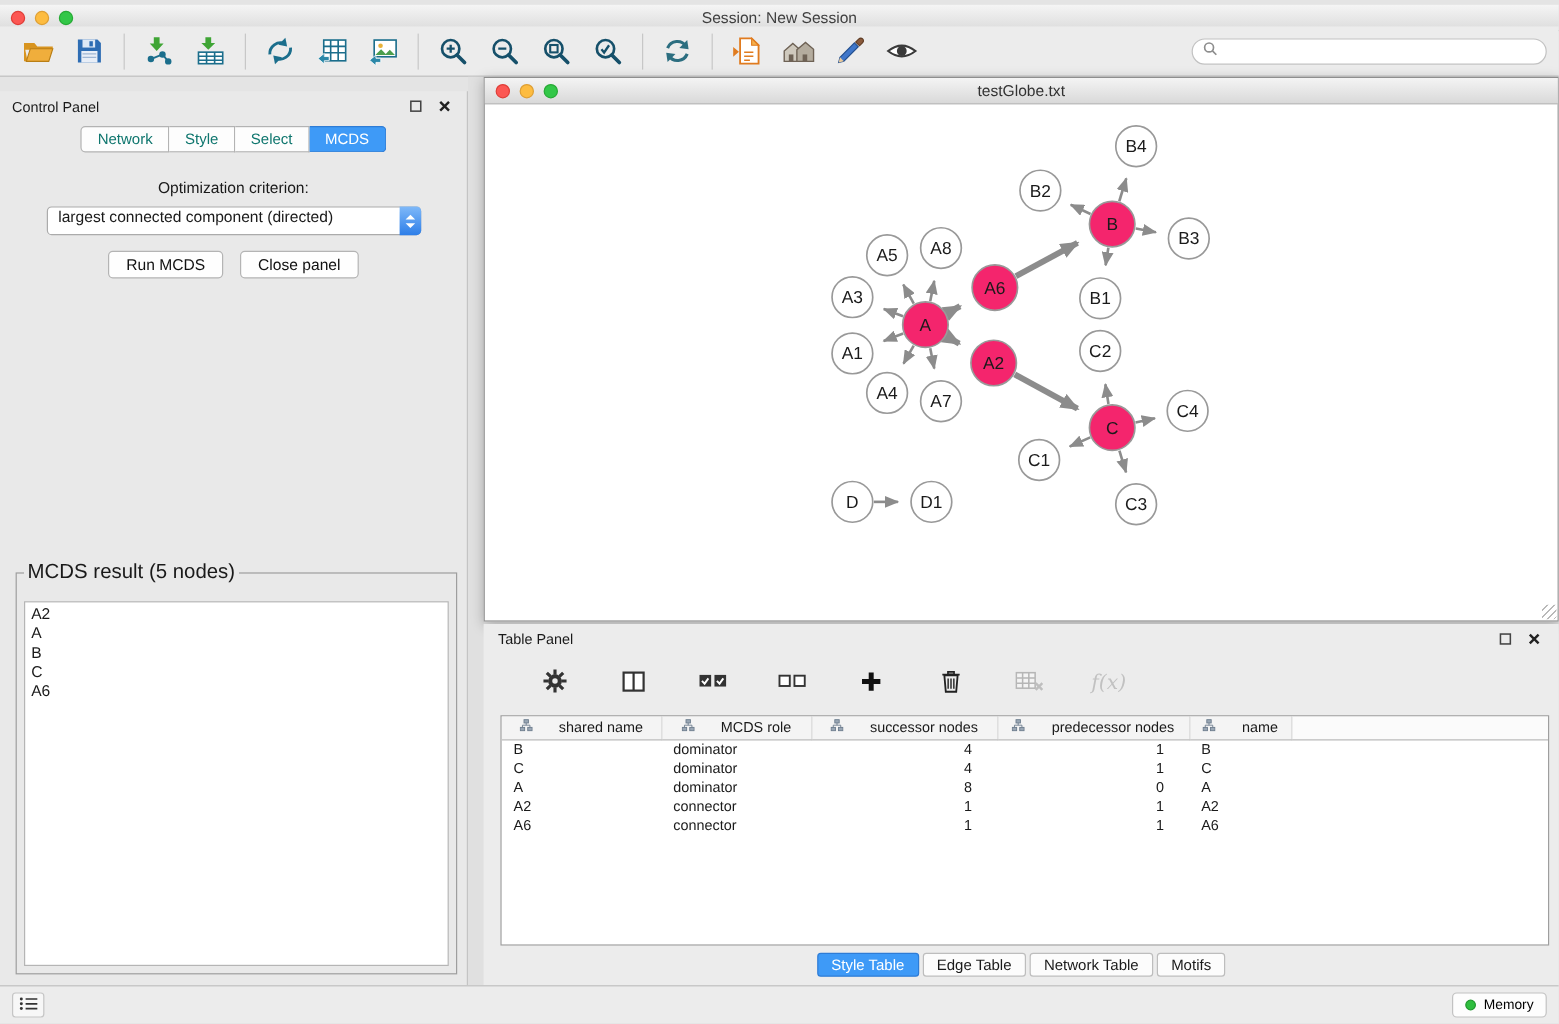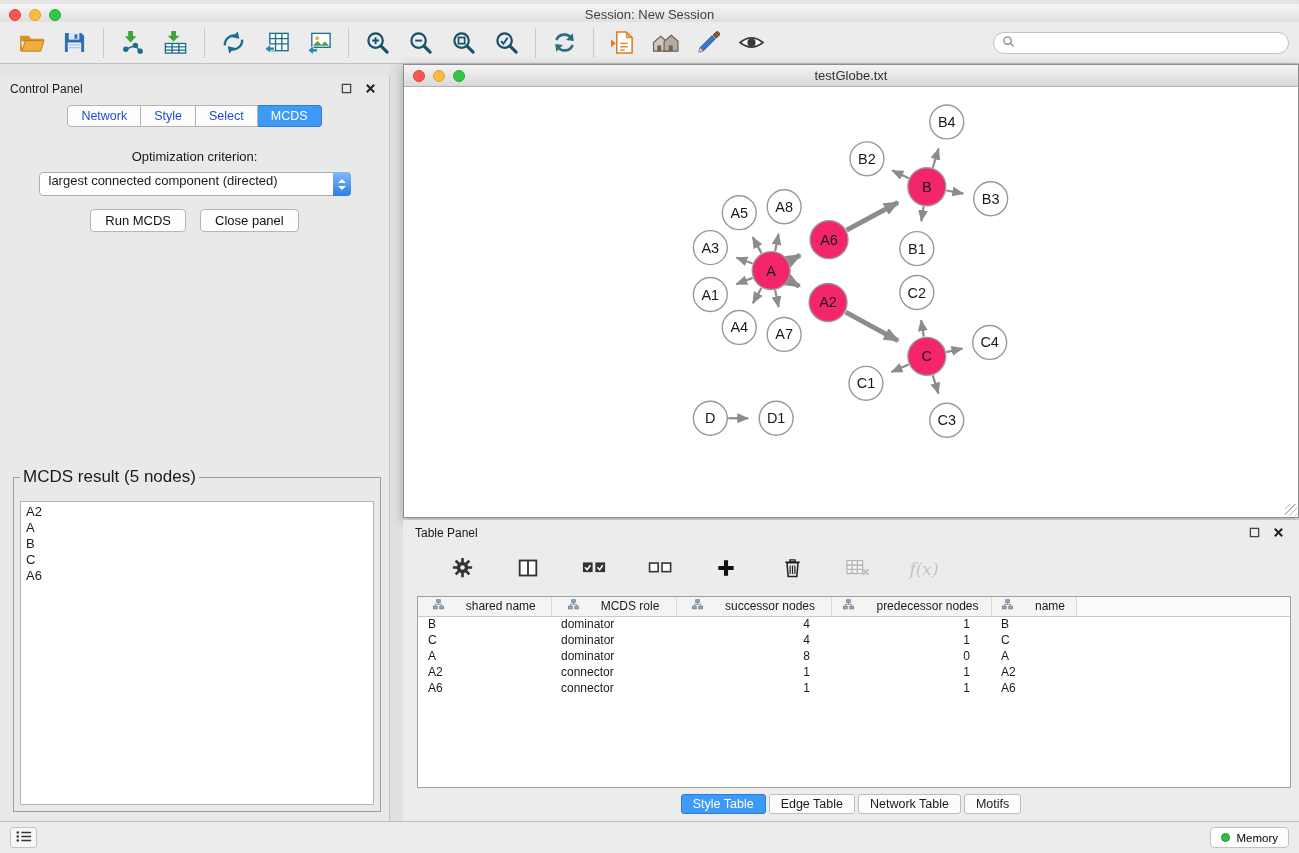--- a/index.html
+++ b/index.html
@@ -44,21 +44,21 @@
     position:absolute; left:0; top:76px; width:390px; height:757px;
     background:#E9E9E9; border-right:1px solid #C4C4C4;
   }
   .panel-header { height:26px; display:flex; align-items:center; padding:0 10px; font-size:12px; }
   .panel-header .spacer { flex:1; }
   .ph-btn { width:17px; height:17px; background:none; border:none; padding:0; cursor:pointer;
     display:flex; align-items:center; justify-content:center; margin-left:7px; }
 
   .seg-tabs { display:flex; justify-content:center; margin-top:3px; }
   .seg {
-    height:22px; padding:0 13px; font-size:12.5px; color:#1d4ed8; cursor:pointer;
+    height:22px; padding:0 13px; font-size:12.5px; color:#0f766e; cursor:pointer;
     background:#FDFDFD; border:1px solid #B3B3B3; border-left:none;
     display:flex; align-items:center;
   }
   .seg:first-child { border-left:1px solid #B3B3B3; border-radius:4px 0 0 4px; }
   .seg:last-child  { border-radius:0 4px 4px 0; }
   .seg.active { background:#3E9AF7; border-color:#2E7CD6; color:#fff; }
 
   .opt-label { text-align:center; font-size:13px; margin-top:22px; }
   .dropdown {
     margin:8px auto 0; width:312px; height:24px; background:#fff;

